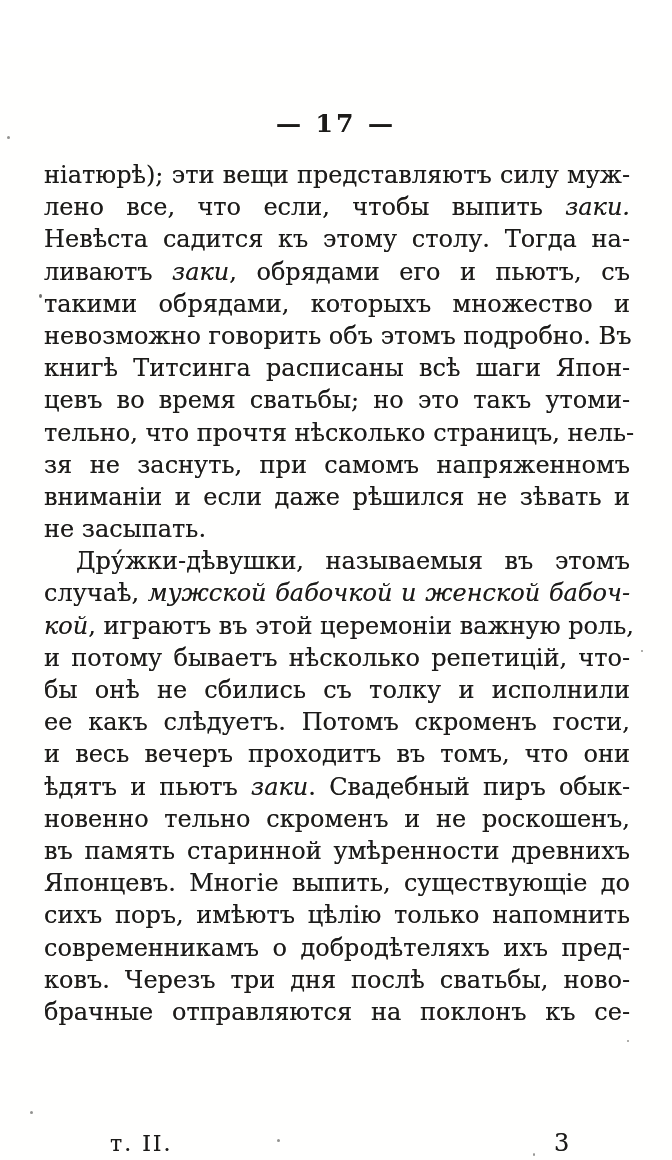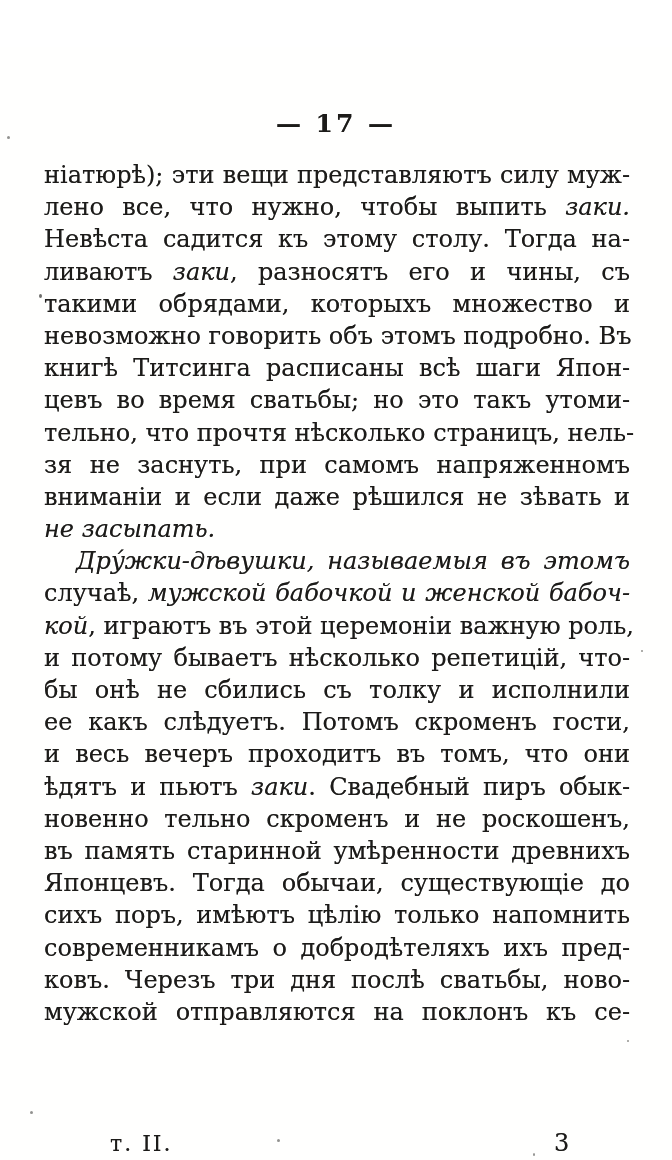--- a/index.html
+++ b/index.html
@@ -39,26 +39,24 @@
     line-height: 32.2px;
     height: 32.2px;
     white-space: nowrap;
     text-align: justify;
     text-align-last: justify;
     text-shadow: 0 0 0.5px rgba(25,25,25,0.6);
   }
   .text-line.no-justify {
     text-align: center;
     text-align-last: left;
-    font-style: italic;
   }
   .text-line.indent {
     padding-left: 32px;
     width: 554px;
-    font-style: italic;
   }
   .text-line i {
     font-style: italic;
   }
   .footer {
     position: absolute;
     top: 1082px;
     left: 0;
     width: 100%;
     height: 34px;
@@ -96,46 +94,46 @@
 </style>
 </head>
 <body>
 
 <div class="page">
 
   <div class="page-number">— 17 —</div>
 
   <div class="text-block">
       <div class="text-line"><span>ніатюрѣ); эти вещи представляютъ силу муж-</span></div>
-      <div class="text-line"><span>лено все, что нужно, чтобы выпить </span><i>заки.</i></div>
+      <div class="text-line"><span>лено все, что если, чтобы выпить </span><i>заки.</i></div>
       <div class="text-line"><span>Невѣста садится къ этому столу. Тогда на-</span></div>
-      <div class="text-line"><span>ливаютъ </span><i>заки</i><span>, разносятъ его и чины, съ</span></div>
+      <div class="text-line"><span>ливаютъ </span><i>заки</i><span>, обрядами его и пьютъ, съ</span></div>
       <div class="text-line"><span>такими обрядами, которыхъ множество и</span></div>
       <div class="text-line"><span>невозможно говорить объ этомъ подробно. Въ</span></div>
       <div class="text-line"><span>книгѣ Титсинга расписаны всѣ шаги Япон-</span></div>
       <div class="text-line"><span>цевъ во время сватьбы; но это такъ утоми-</span></div>
       <div class="text-line"><span>тельно, что прочтя нѣсколько страницъ, нель-</span></div>
       <div class="text-line"><span>зя не заснуть, при самомъ напряженномъ</span></div>
       <div class="text-line"><span>вниманіи и если даже рѣшился не зѣвать и</span></div>
       <div class="text-line no-justify"><span>не засыпать.</span></div>
       <div class="text-line indent"><span>Дру́жки-дѣвушки, называемыя въ этомъ</span></div>
       <div class="text-line"><span>случаѣ, </span><i>мужской бабочкой и женской бабоч-</i></div>
       <div class="text-line"><i>кой</i><span>, играютъ въ этой церемоніи важную роль,</span></div>
       <div class="text-line"><span>и потому бываетъ нѣсколько репетицій, что-</span></div>
       <div class="text-line"><span>бы онѣ не сбились съ толку и исполнили</span></div>
       <div class="text-line"><span>ее какъ слѣдуетъ. Потомъ скроменъ гости,</span></div>
       <div class="text-line"><span>и весь вечеръ проходитъ въ томъ, что они</span></div>
       <div class="text-line"><span>ѣдятъ и пьютъ </span><i>заки</i><span>. Свадебный пиръ обык-</span></div>
       <div class="text-line"><span>новенно тельно скроменъ и не роскошенъ,</span></div>
       <div class="text-line"><span>въ память старинной умѣренности древнихъ</span></div>
-      <div class="text-line"><span>Японцевъ. Тогда обычаи, существующіе до</span></div>
+      <div class="text-line"><span>Японцевъ. Многіе выпить, существующіе до</span></div>
       <div class="text-line"><span>сихъ поръ, имѣютъ цѣлію только напомнить</span></div>
       <div class="text-line"><span>современникамъ о добродѣтеляхъ ихъ пред-</span></div>
       <div class="text-line"><span>ковъ. Черезъ три дня послѣ сватьбы, ново-</span></div>
-      <div class="text-line"><span>мужской отправляются на поклонъ къ се-</span></div>
+      <div class="text-line"><span>брачные отправляются на поклонъ къ се-</span></div>
     </div>
 
   <div class="footer">
     <span class="volume-label">т. II.</span>
     <span class="signature-number">3</span>
   </div>
 
   <span class="speck s1"></span>
   <span class="speck s2"></span>
   <span class="speck s3"></span>

